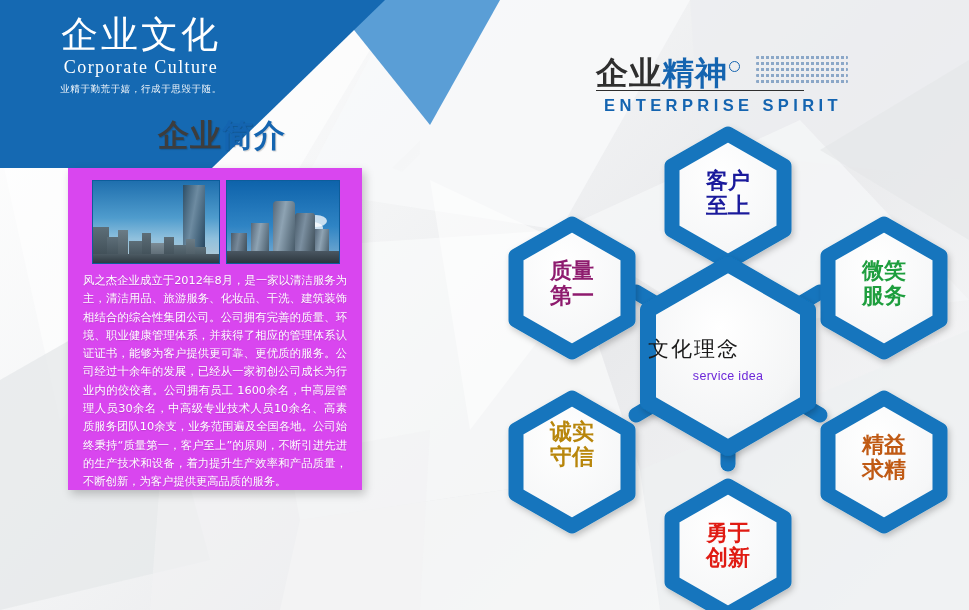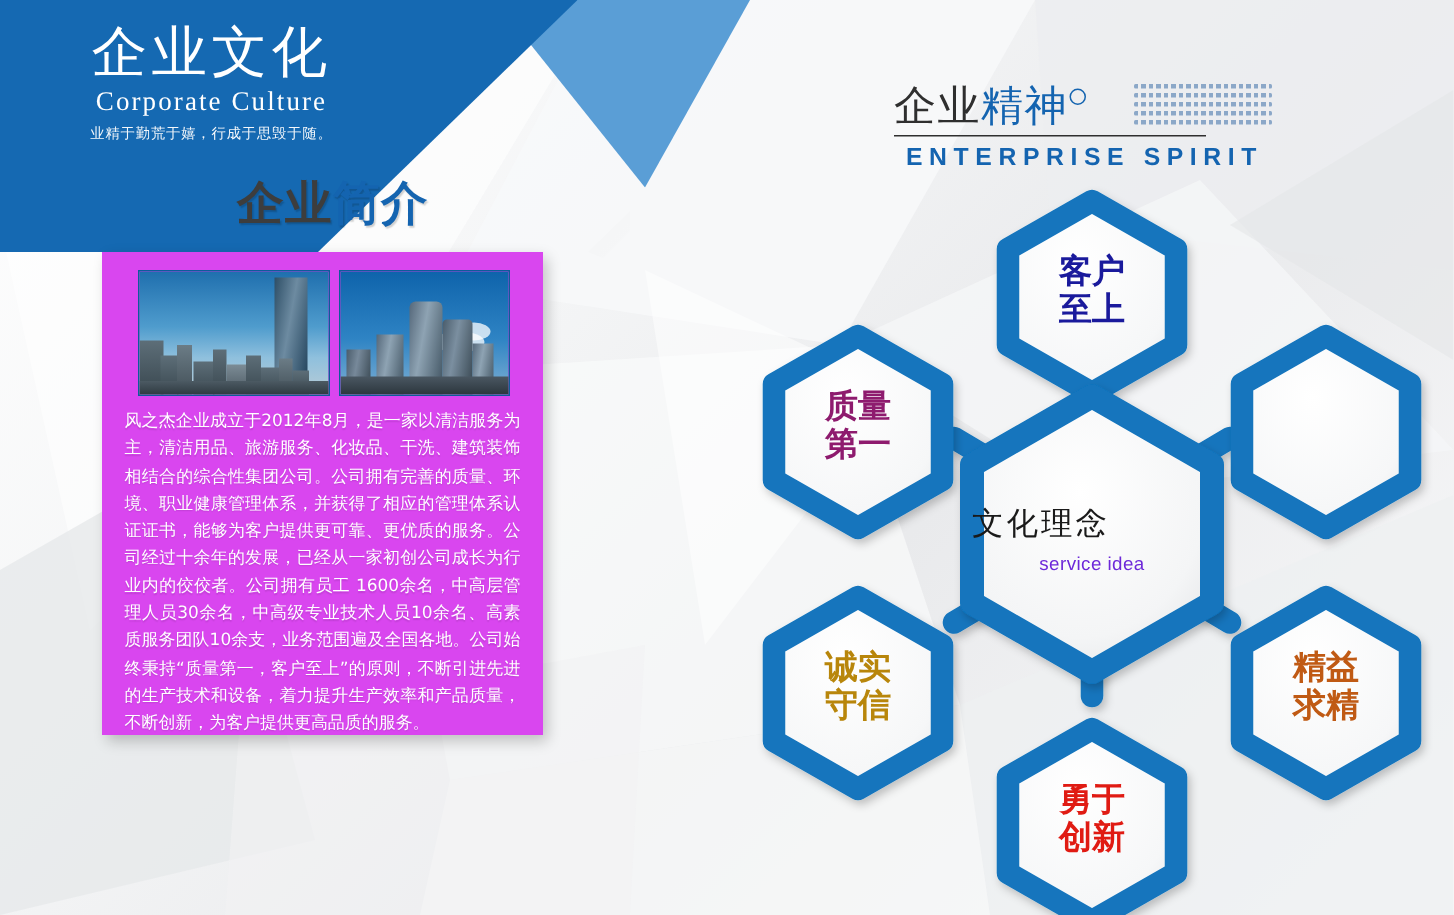--- a/index.html
+++ b/index.html
@@ -57,21 +57,21 @@
   .p2 .cloud{position:absolute;background:rgba(255,255,255,.75);border-radius:50%;}
   .p2 .tw{position:absolute;bottom:0;background:linear-gradient(100deg,#55687a,#8ea3b3 40%,#3f5260);}
 
   .card-text{position:absolute;left:15px;top:104px;width:264px;
     color:#ffffff;font-size:11.3px;line-height:1.62;text-align:justify;
     font-family:"DejaVu Sans","Liberation Sans",sans-serif;
     text-shadow:0 1px 1px rgba(0,0,0,.12);}
 
   
   .spirit{position:absolute;left:596px;top:52px;width:250px;}
-  .spirit-cn{font-size:28px;font-weight:400;letter-spacing:1px;white-space:nowrap;
+  .spirit-cn{font-size:32px;font-weight:700;letter-spacing:1px;white-space:nowrap;
     font-family:"DejaVu Sans","Liberation Sans",sans-serif;}
   .spirit-cn .s-dark{color:#2f2f2f;}
   .spirit-cn .s-blue{color:#1464b0;}
   .spirit-ring{display:inline-block;width:9px;height:9px;border:1.6px solid #1464b0;
     border-radius:50%;vertical-align:super;margin-left:1px;}
   .spirit-rule{position:absolute;left:0;top:38px;width:208px;height:1.4px;background:#2f2f2f;}
   .spirit-en{position:absolute;left:8px;top:44px;font-size:16.5px;letter-spacing:4.4px;
     color:#1464b0;font-weight:700;white-space:nowrap;}
   .spirit-deco{position:absolute;left:160px;top:4px;width:92px;height:34px;opacity:.55;}
   .spirit-deco i{display:block;height:2.6px;margin-bottom:3.4px;border-radius:1px;
@@ -222,32 +222,36 @@
     </svg>
 
     <div class="hub-cn" style="left:160px;top:239px;width:160px;">文化理念</div>
     <div class="hub-en" style="left:160px;top:273px;width:160px;">service idea</div>
 
     <div class="hex-label" style="left:184px;top:72px;width:112px;font-size:22px;color:#1a1a9c;">
       <span class="l1">客户</span>
       <span class="l2">至上</span>
     </div>
 
+    <div class="hex-label" style="left:340px;top:162px;width:112px;font-size:22px;color:#1e9e3e;">
+      <span class="l1">微笑</span>
+      <span class="l2">服务</span>
+    </div>
 
     <div class="hex-label" style="left:340px;top:336px;width:112px;font-size:22px;color:#c05a14;">
       <span class="l1">精益</span>
       <span class="l2">求精</span>
     </div>
 
     <div class="hex-label" style="left:184px;top:424px;width:112px;font-size:22px;color:#e01b13;">
       <span class="l1">勇于</span>
       <span class="l2">创新</span>
     </div>
 
-    <div class="hex-label" style="left:28px;top:336px;width:112px;font-size:22px;color:#b8860b;">
+    <div class="hex-label" style="left:28px;top:323px;width:112px;font-size:22px;color:#b8860b;">
       <span class="l1">诚实</span>
       <span class="l2">守信</span>
     </div>
 
     <div class="hex-label" style="left:28px;top:162px;width:112px;font-size:22px;color:#8e1b6e;">
       <span class="l1">质量</span>
       <span class="l2">第一</span>
     </div>
   </div>
 

